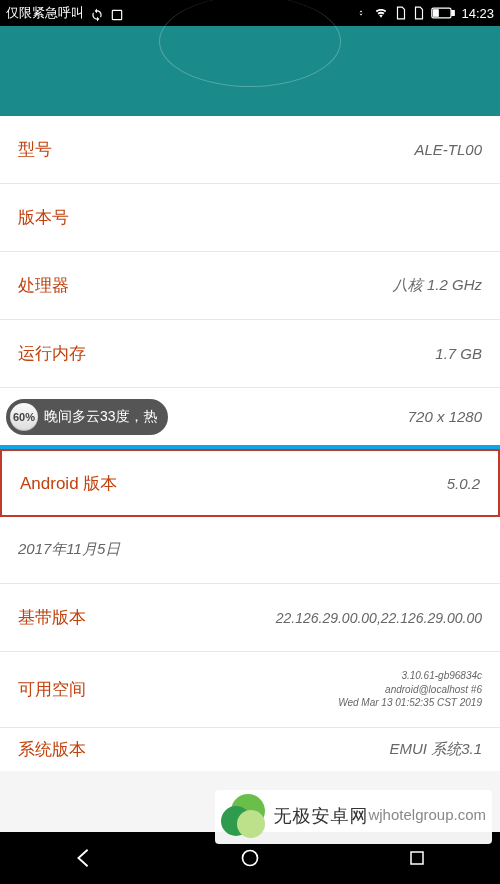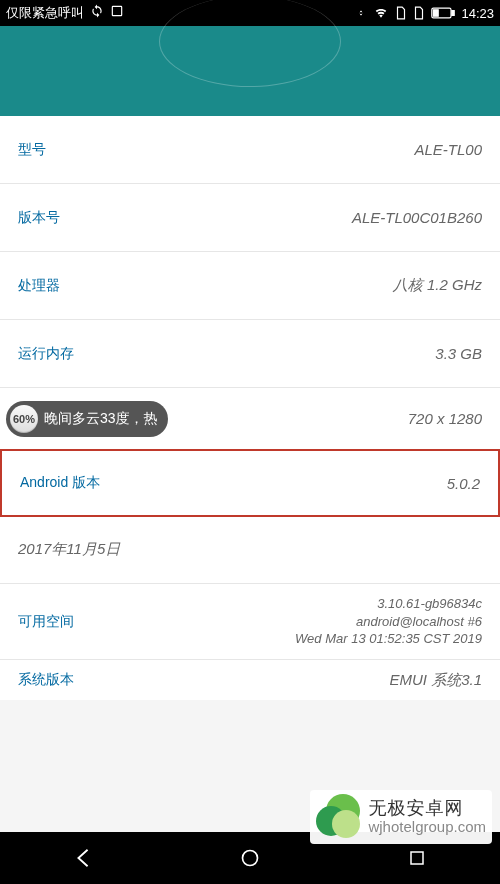--- a/index.html
+++ b/index.html
@@ -14,21 +14,21 @@
     .status-bar {
       background: #000;
       color: #fff;
       height: 26px;
       display: flex;
       align-items: center;
       justify-content: space-between;
       padding: 0 6px;
       font-size: 13px;
     }
-    .status-left { display: flex; align-items: flex-start; gap: 6px; }
+    .status-left { display: flex; align-items: flex-end; gap: 6px; }
     .status-right { display: flex; align-items: center; gap: 6px; }
     .status-icon { display: inline-flex; align-items: center; }
     .header-teal {
       background: #1a8a8a;
       height: 90px;
       position: relative;
     }
     .header-teal::before {
       content: '';
       position: absolute;
@@ -47,42 +47,42 @@
     .row {
       display: flex;
       align-items: center;
       justify-content: space-between;
       min-height: 68px;
       padding: 10px 18px;
       border-bottom: 1px solid #e6e6e6;
     }
     .row.tall { min-height: 76px; }
     .row-label {
-      color: #0369a1;
-      font-size: 14px;
+      color: #c2410c;
+      font-size: 17px;
     }
     .row-value {
       color: #666;
       font-size: 15px;
       text-align: right;
       font-style: italic;
     }
     .row-value .line { display: block; line-height: 1.35; }
     .highlight {
       border: 2px solid #c0392b;
       margin: -1px 0;
       position: relative;
       z-index: 2;
     }
     .bubble-row {
       display: flex;
       align-items: center;
       justify-content: space-between;
       padding: 8px 18px 8px 6px;
-      border-bottom: 1px solid #0ea5e9;
+      border-bottom: 5px solid #0ea5e9;
       background: #fff;
       min-height: 62px;
     }
     .bubble {
       display: inline-flex;
       align-items: center;
       background: #555;
       color: #fff;
       border-radius: 18px;
       padding: 4px 10px 4px 4px;
@@ -132,21 +132,21 @@
       height: 46px;
       position: relative;
     }
     .wm-circle {
       position: absolute;
       border-radius: 50%;
     }
     .wm-c1 { width: 34px; height: 34px; background: #6abf4b; top: 0; left: 10px; }
     .wm-c2 { width: 30px; height: 30px; background: #2e9b4f; top: 12px; left: 0; }
     .wm-c3 { width: 28px; height: 28px; background: #bde08a; top: 16px; left: 16px; }
-    .wm-text { display: flex; flex-direction: column; line-height: 1.1; }
+    .wm-text { display: flex; line-height: 1.1; }
     .wm-title { font-size: 18px; color: #333; font-weight: 500; letter-spacing: 1px; }
     .wm-url { font-size: 15px; color: #888; }
   </style>
 </head>
 <body>
 
 <div class="status-bar">
   <div class="status-left">
     <span>仅限紧急呼叫</span>
     <span class="status-icon">
@@ -196,55 +196,58 @@
 
 <div class="settings-panel">
 
   <div class="row">
     <span class="row-label">型号</span>
     <span class="row-value">ALE-TL00</span>
   </div>
 
   <div class="row">
     <span class="row-label">版本号</span>
-    <span class="row-value">ALE-TL00C01B260</span>
   </div>
 
   <div class="row">
     <span class="row-label">处理器</span>
     <span class="row-value">八核 1.2 GHz</span>
   </div>
 
   <div class="row">
     <span class="row-label">运行内存</span>
-    <span class="row-value">3.3 GB</span>
+    <span class="row-value">1.7 GB</span>
   </div>
 
 
   <div class="bubble-row">
     <span class="bubble">
       <span class="bubble-pct">60%</span>
       <span>晚间多云33度，热</span>
     </span>
     <span class="row-value">720 x 1280</span>
   </div>
 
   <div class="row highlight">
     <span class="row-label">Android 版本</span>
     <span class="row-value">5.0.2</span>
   </div>
 
   <div class="row">
     <span class="row-value">2017年11月5日</span>
   </div>
 
+  <div class="row">
+    <span class="row-label">基带版本</span>
+    <span class="row-value" style="font-size:14px">22.126.29.00.00,22.126.29.00.00</span>
+  </div>
 
   <div class="row tall">
     <span class="row-label">可用空间</span>
-    <span class="row-value" style="font-size:13px">
+    <span class="row-value" style="font-size:10px">
       <span class="line">3.10.61-gb96834c</span>
       <span class="line">android@localhost #6</span>
       <span class="line">Wed Mar 13 01:52:35 CST 2019</span>
     </span>
   </div>
 
   <div class="row" style="min-height:40px;border-bottom:none">
     <span class="row-label">系统版本</span>
     <span class="row-value">EMUI 系统3.1</span>
   </div>

